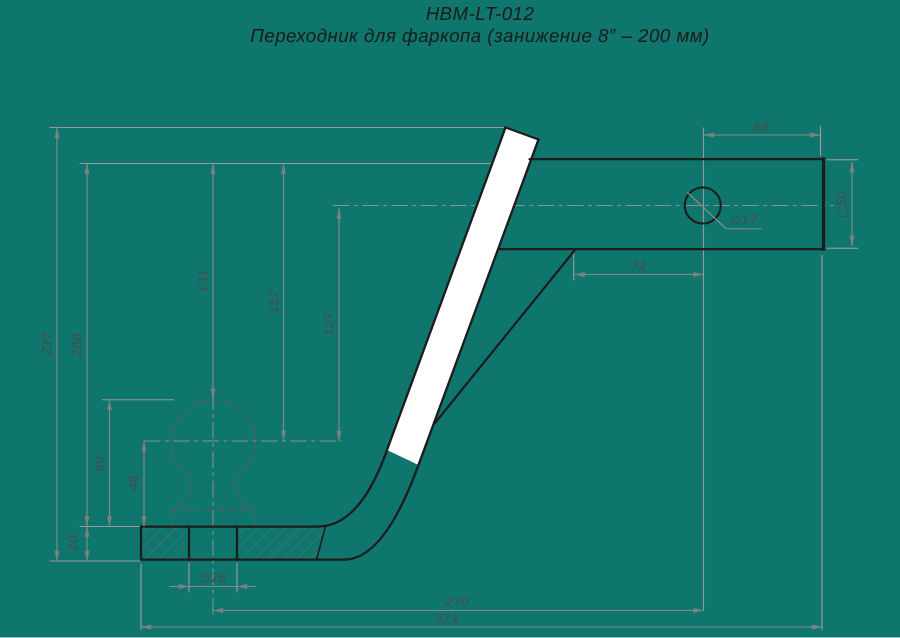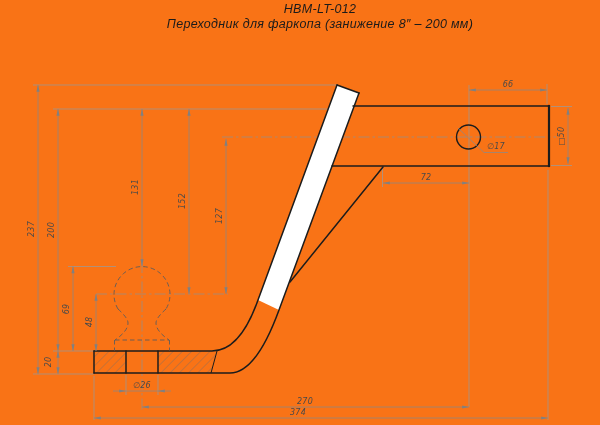--- a/index.html
+++ b/index.html
@@ -1,17 +1,17 @@
 <!DOCTYPE html>
 <html><head>
 <meta charset="utf-8">
 <style>
   html,body{margin:0;padding:0;background:#ffffff;}
   .sheet{
-    width:600px;height:425px;position:relative;background:#f97316;
+    width:600px;height:425px;position:relative;background:#0f766e;
     font-family:"Liberation Sans",sans-serif;overflow:hidden;
   }
   svg{display:block;}
   text{user-select:none;}
   .title-line{font-family:"Liberation Sans",sans-serif;font-style:italic;font-size:12.5px;fill:#1b1b1b;letter-spacing:.3px;}
   .dim-label{font-family:"DejaVu Sans",sans-serif;font-style:italic;font-size:8px;fill:#4a4a4a;letter-spacing:.2px;}
   .thick{stroke:#1c1c1c;stroke-width:1.5;fill:none;stroke-linecap:round;stroke-linejoin:round;}
   .thick2{stroke:#1c1c1c;stroke-width:2.2;fill:none;stroke-linecap:square;}
   .thin{stroke:#9a9a9a;stroke-width:.75;fill:none;}
   .dimline{stroke:#8a8a8a;stroke-width:.75;fill:none;}

